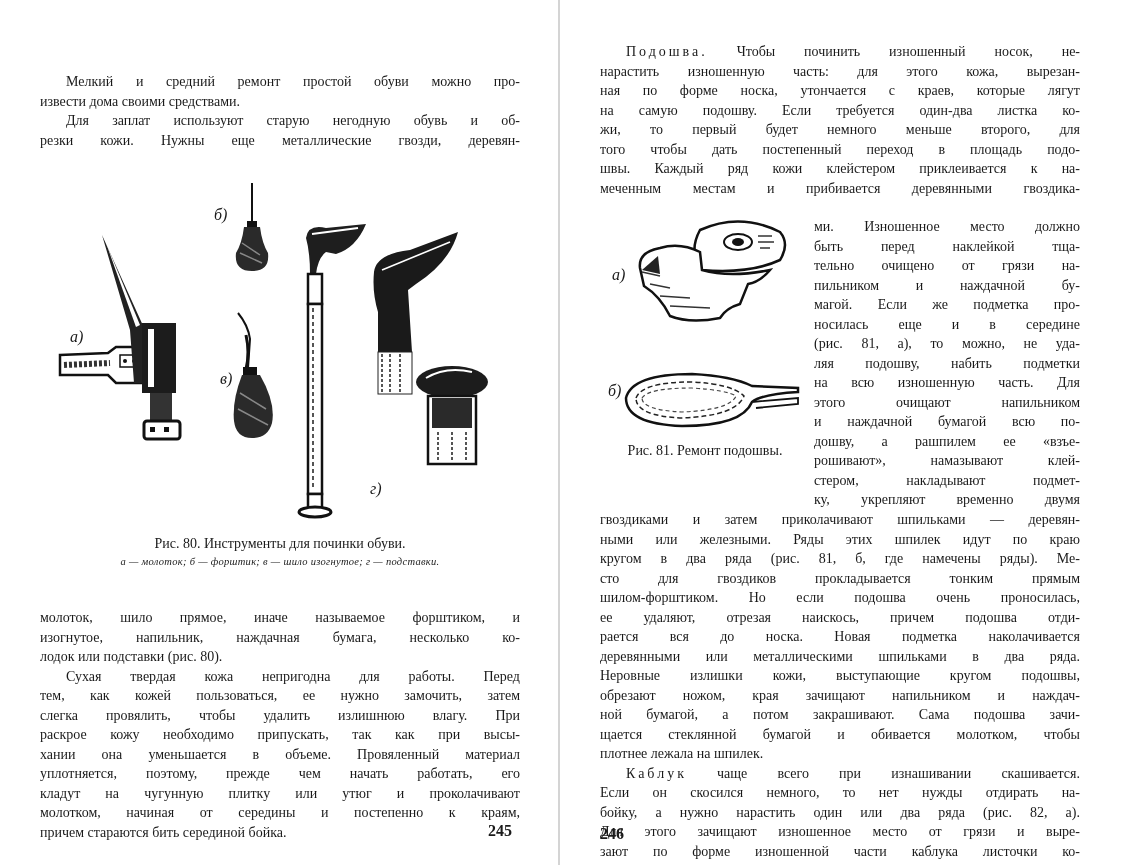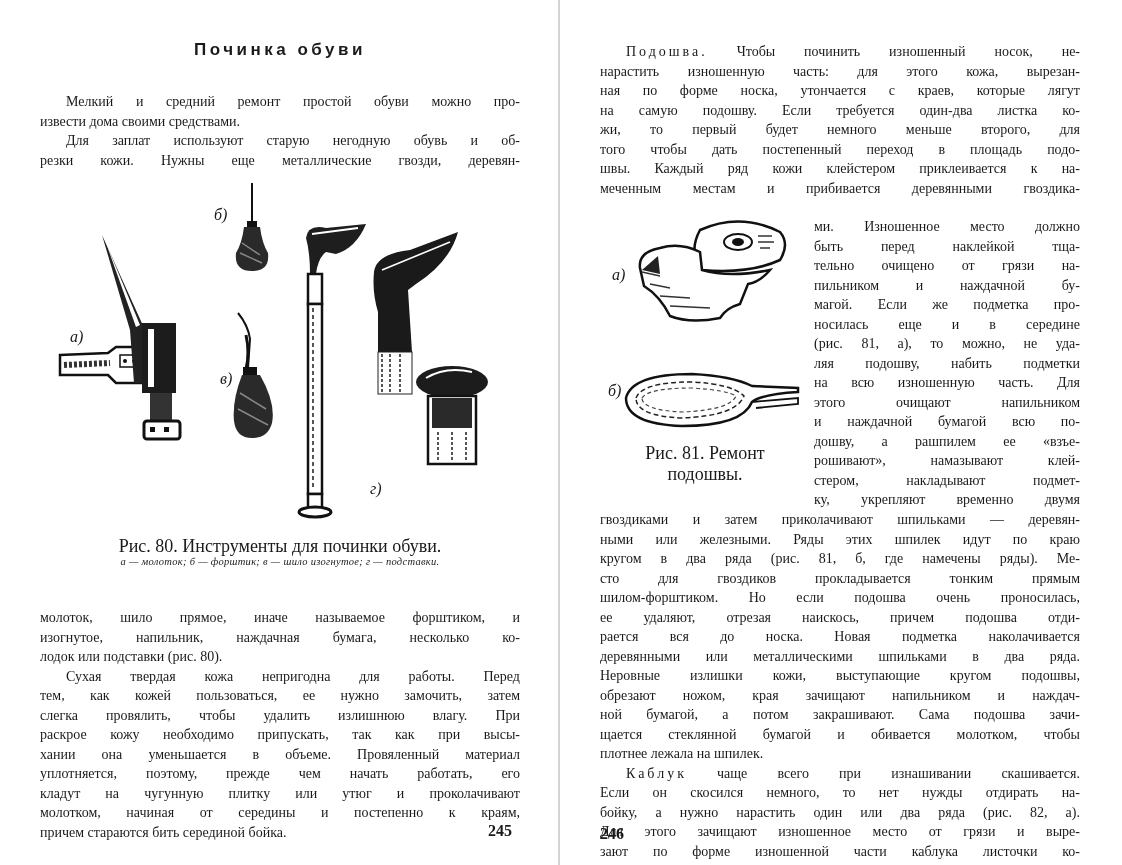--- a/index.html
+++ b/index.html
@@ -12,33 +12,32 @@
 
   .title { position: absolute; top: 40px; left: 40px; width: 480px; text-align: center;
            font-family: "Liberation Sans", "DejaVu Sans", sans-serif; font-weight: bold;
            font-size: 17px; letter-spacing: 3.5px; }
   .para { position: absolute; font-size: 14px; line-height: 19.5px; text-align: justify; }
   .line { display: block; white-space: nowrap; text-align-last: justify; }
   .line.last { text-align-last: left; }
   .line.indent { padding-left: 26px; }
   .spaced { letter-spacing: 3px; }
 
-  .caption { position: absolute; text-align: center; font-size: 18px; }
+  .caption { position: absolute; text-align: center; font-size: 14px; }
   .caption-sub { position: absolute; text-align: center; font-size: 10.5px; font-style: italic; letter-spacing: 0.3px; }
   .pagenum { position: absolute; font-size: 16px; font-weight: bold; font-family: "Liberation Serif", serif; }
   .fig-label { position: absolute; font-style: italic; font-size: 16px; font-family: "Liberation Serif", serif; }
   svg { position: absolute; overflow: visible; }
 </style>
 </head>
 <body>
 
 <div class="page page-left">
-  <div class="title">Починка обуви</div>
-
-  <div class="para" style="top:72px; left:40px; width:480px;margin-top:20px;">
+
+  <div class="para" style="top:72px; left:40px; width:480px;">
     <span class="line indent">Мелкий и средний ремонт простой обуви можно про-</span>
     <span class="line last">извести дома своими средствами.</span>
     <span class="line indent">Для заплат используют старую негодную обувь и об-</span>
     <span class="line">резки кожи. Нужны еще металлические гвозди, деревян-</span>
   </div>
 
   <div>
 
     <svg style="left:60px; top:235px;" width="110" height="210" viewBox="0 0 110 210">
       <polygon points="0,120 48,118 56,112 82,112 82,148 56,148 48,140 0,140" fill="#fff" stroke="#111" stroke-width="2.5"></polygon>

